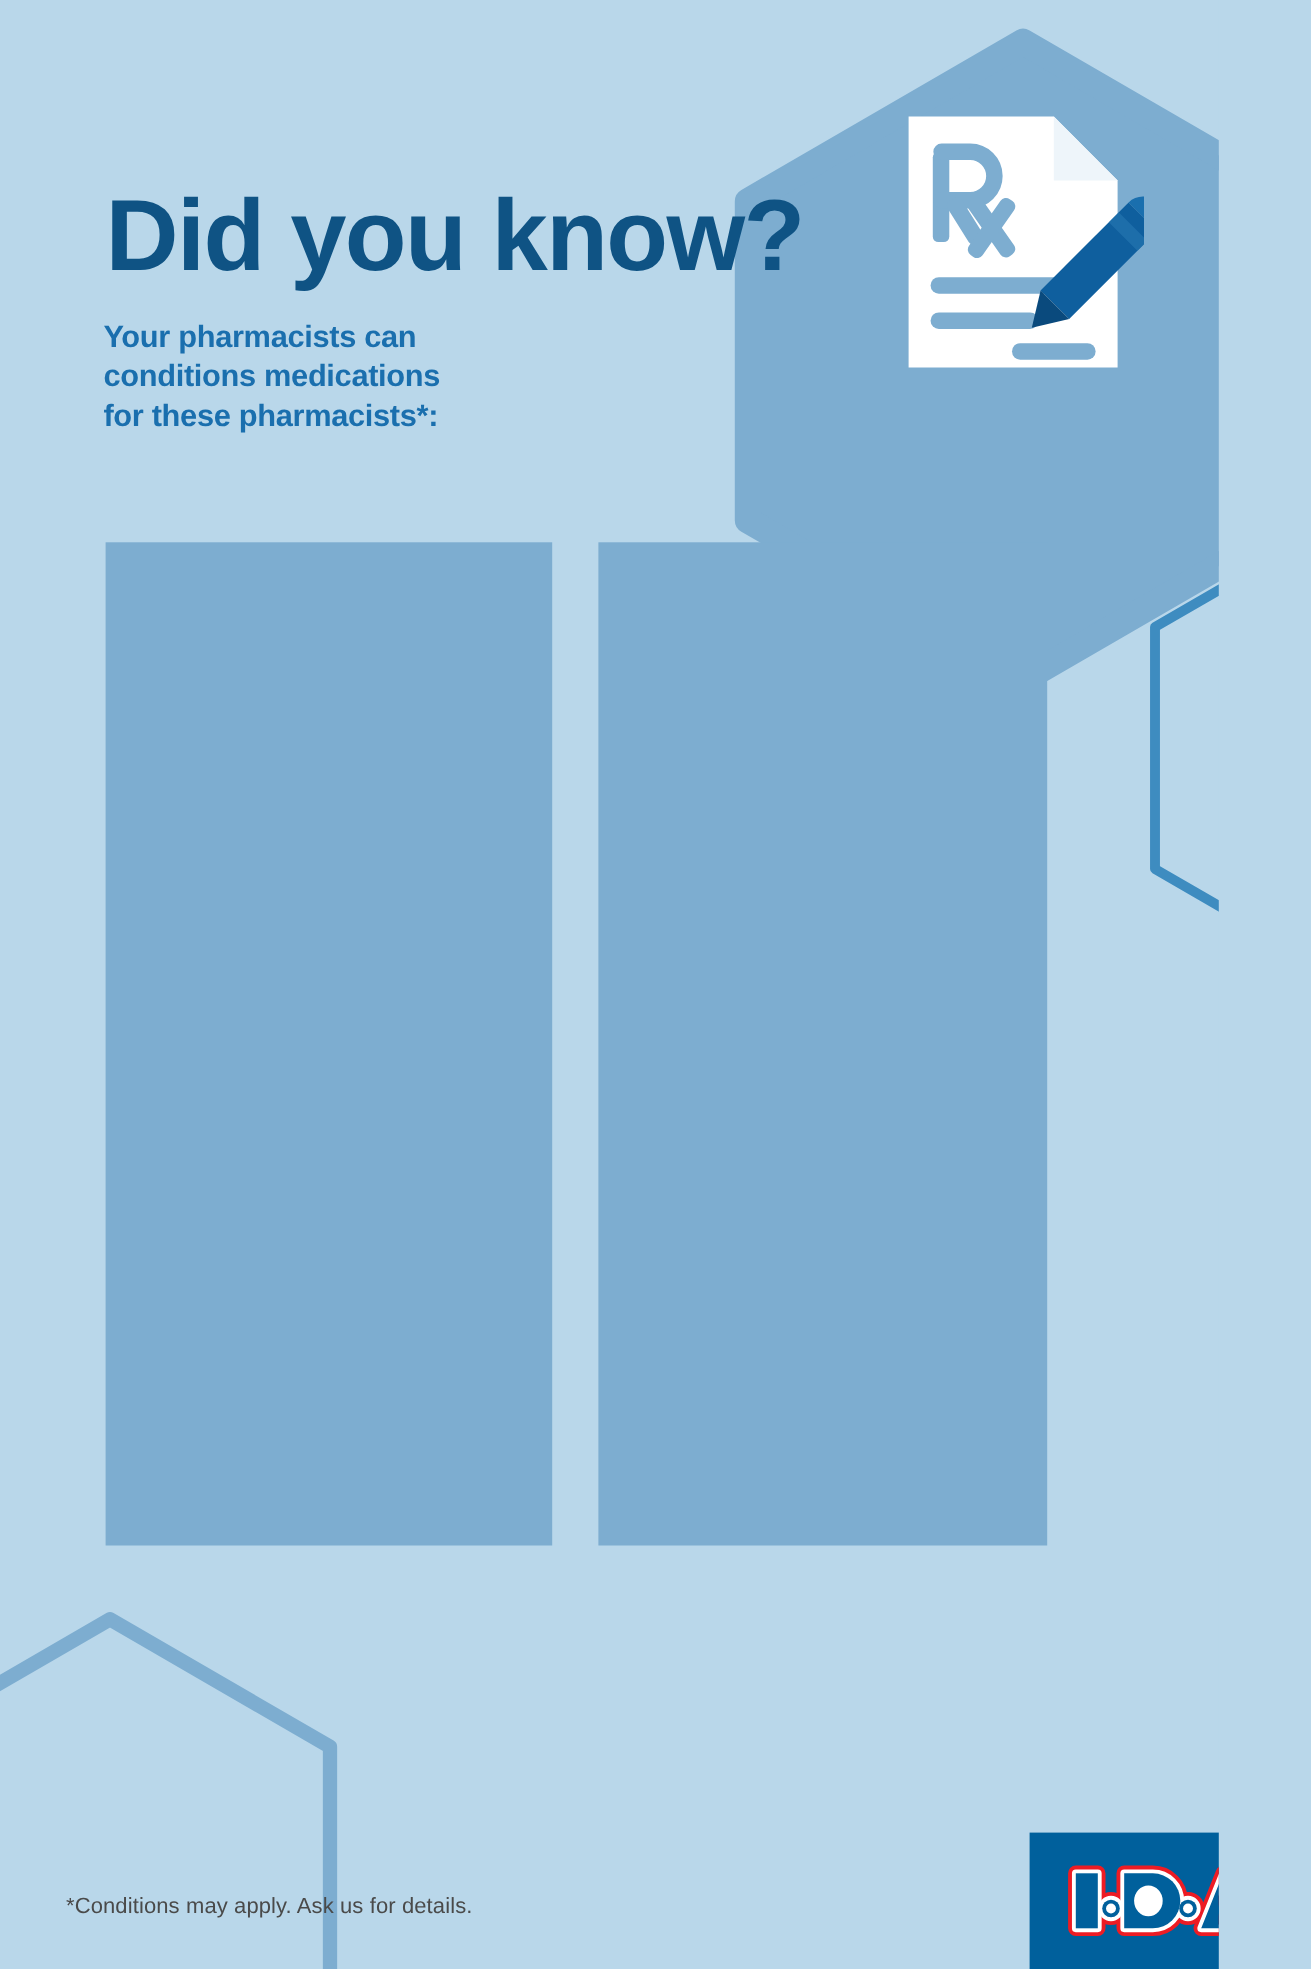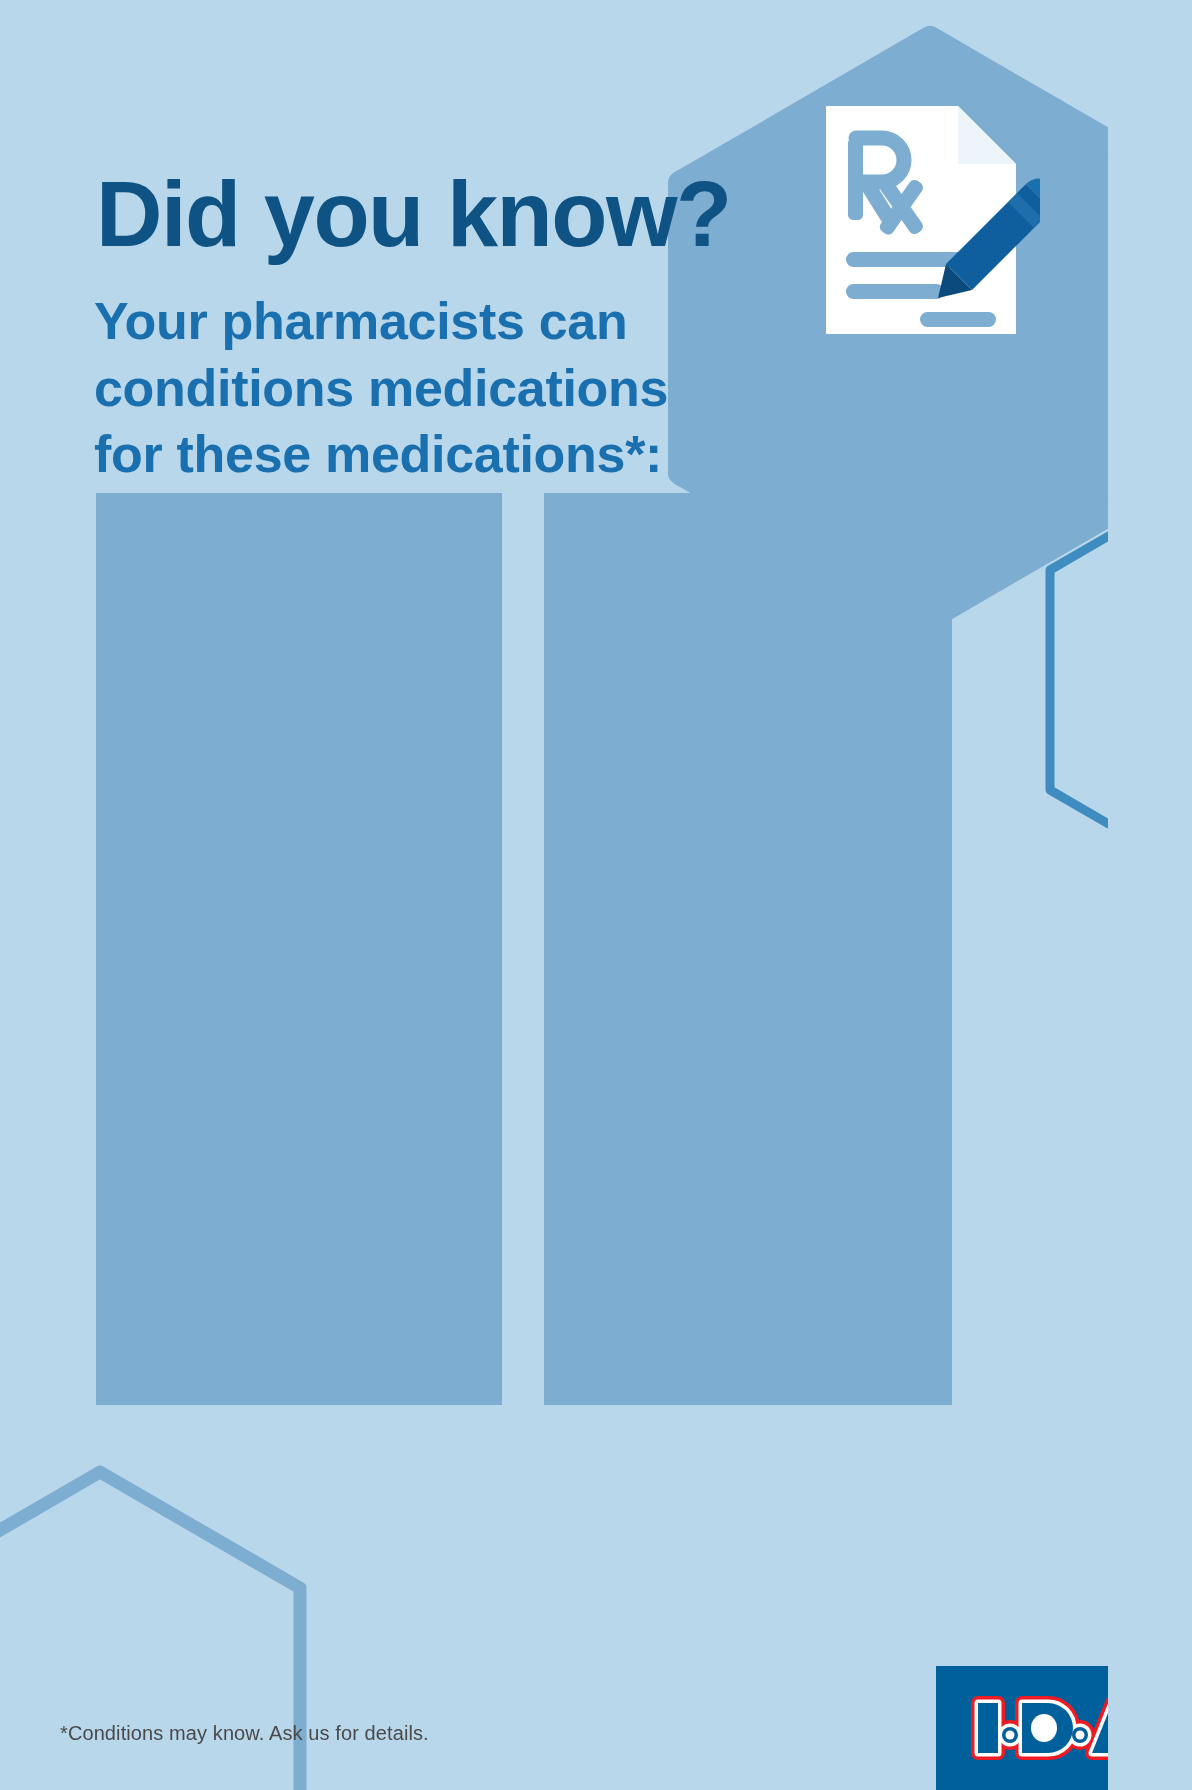--- a/index.html
+++ b/index.html
@@ -42,21 +42,21 @@
     line-height: 1.0;
     color: #0f5384;
     white-space: nowrap;
   }
 
   
   .subhead {
     position: absolute;
     left: 94px;
     top: 288px;
-    font-size: 52px;
+    font-size: 28px;
     font-weight: bold;
     line-height: 1.28;
     color: #1a6fae;
     letter-spacing: -0.3px;
   }
   .subhead-line { display: block; white-space: nowrap; }
 
   
   .panels {
     position: absolute;
@@ -135,21 +135,21 @@
              L 100 1936
              L -100 1820
              L -100 1588 Z" fill="none" stroke="#7dadd0" stroke-width="13" stroke-linejoin="round"></path>
   </svg>
 
   <h1 class="headline">Did you know?</h1>
 
   <div class="subhead">
     <span class="subhead-line">Your pharmacists can</span>
     <span class="subhead-line">conditions medications</span>
-    <span class="subhead-line">for these medications*:</span>
+    <span class="subhead-line">for these pharmacists*:</span>
   </div>
 
   <svg class="rx-badge" viewBox="0 0 220 240" width="220" height="240" aria-hidden="true">
 
     <path d="M 6 6
              L 138 6
              L 196 64
              L 196 234
              L 6 234 Z" fill="#ffffff"></path>
 
@@ -180,21 +180,21 @@
 
       <path d="M 197 93 L 223 119 L 214 128 L 188 102 Z" fill="#2a7ab5" opacity="0.55"></path>
     </g>
   </svg>
 
   <div class="panels">
     <div class="panel panel-left"></div>
     <div class="panel panel-right"></div>
   </div>
 
-  <div class="footnote">*Conditions may know. Ask us for details.</div>
+  <div class="footnote">*Conditions may apply. Ask us for details.</div>
 
   <div class="logo-box">
     <svg class="logo-mark" viewBox="0 0 200 78" width="200" height="78" aria-hidden="true">
       <defs>
 
         <g id="idaGlyphs">
 
           <rect x="14" y="14" width="20" height="50"></rect>
 
           <circle cx="46" cy="46" r="8"></circle>

